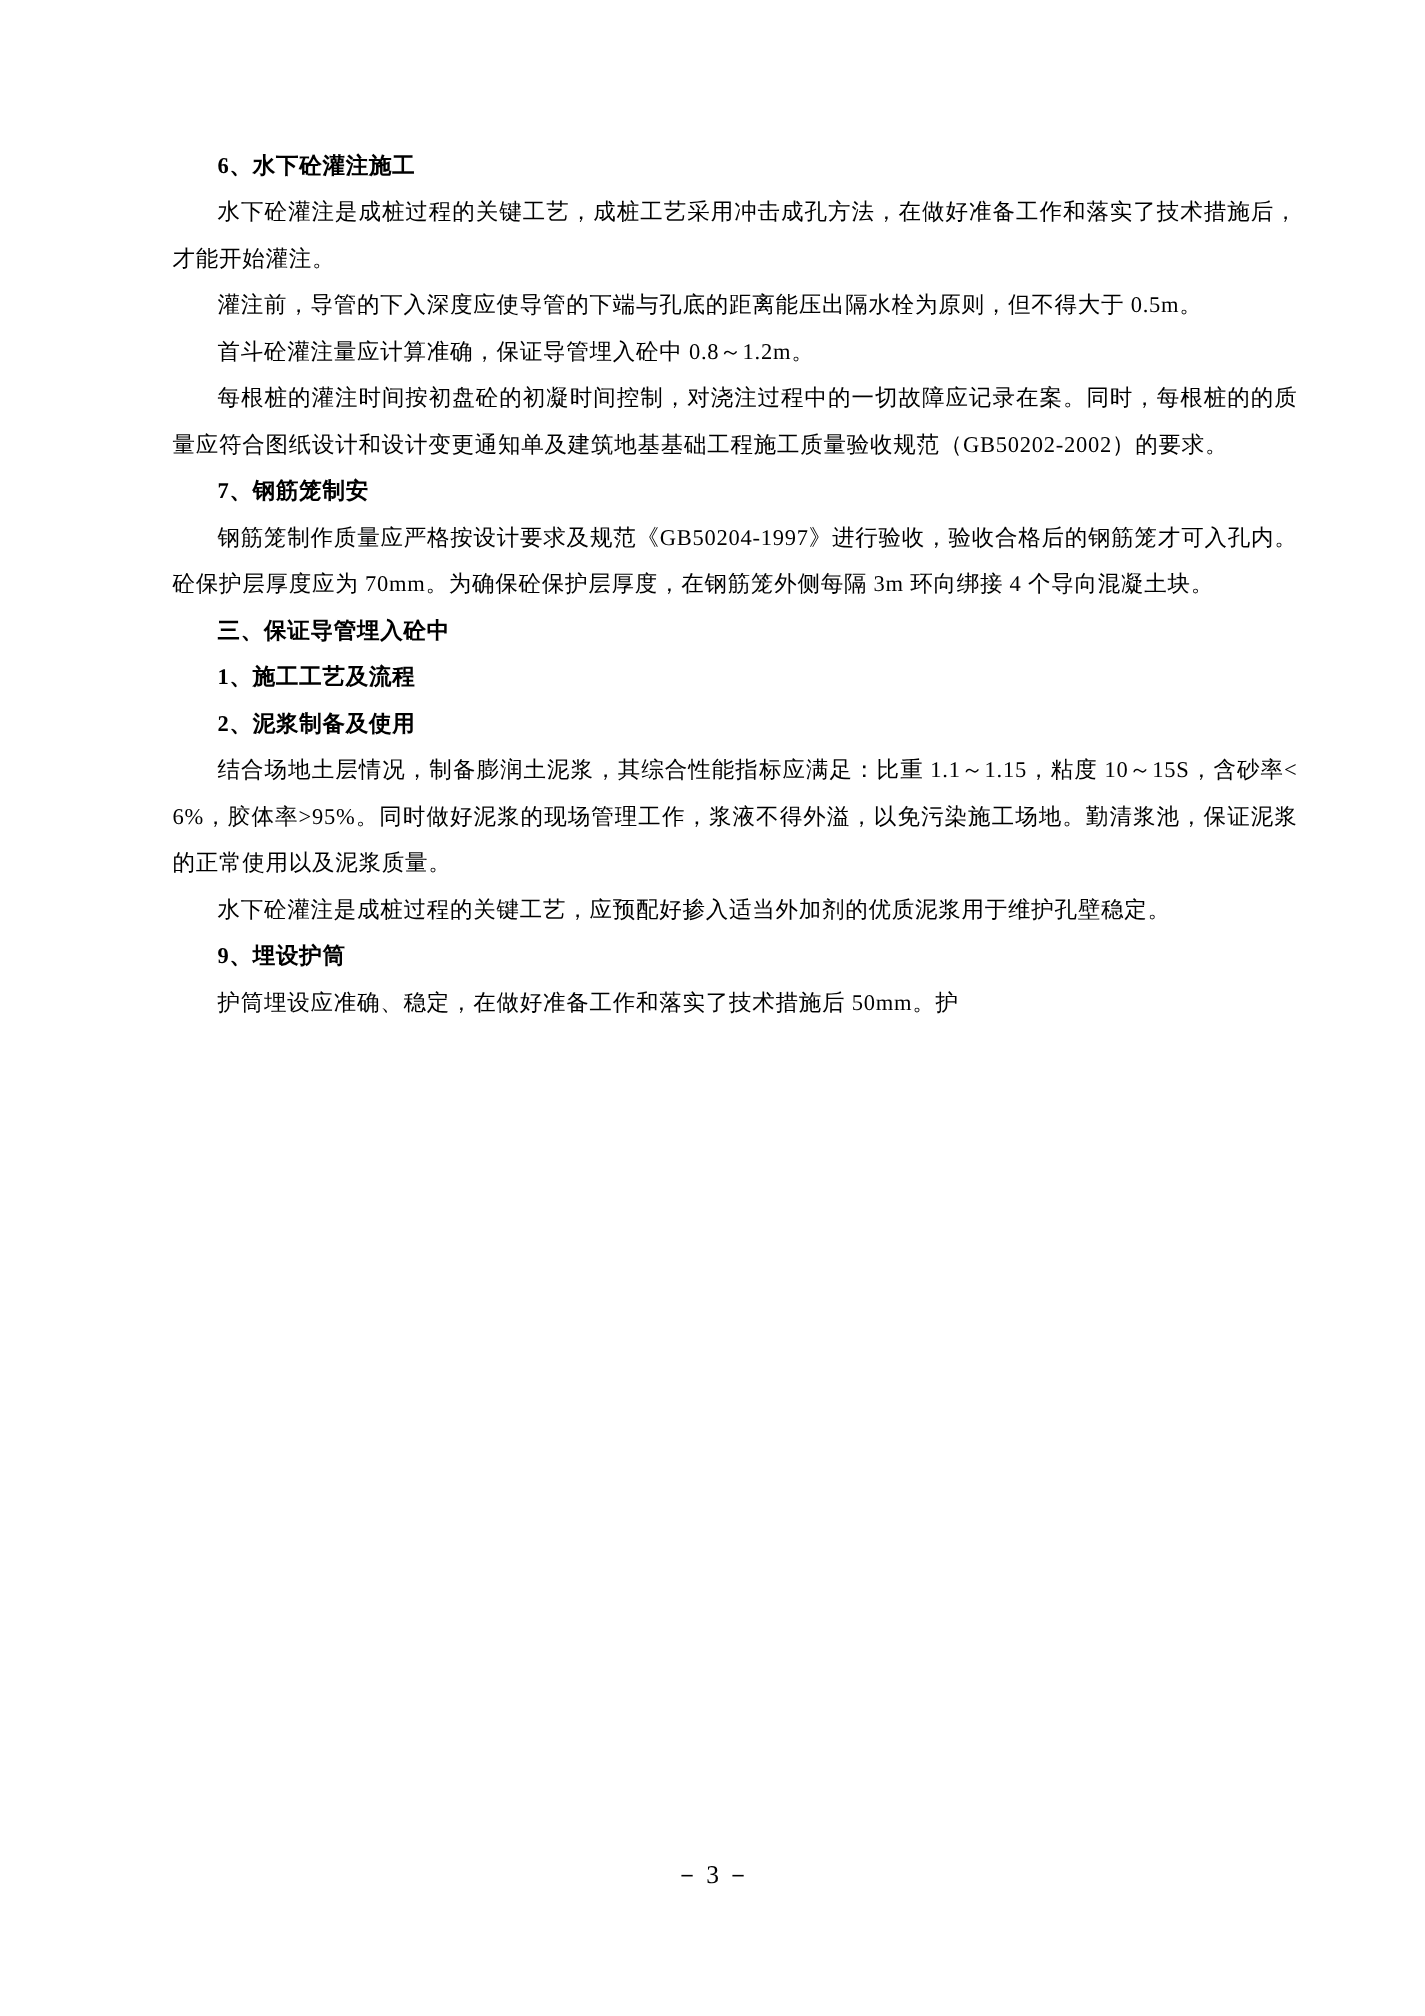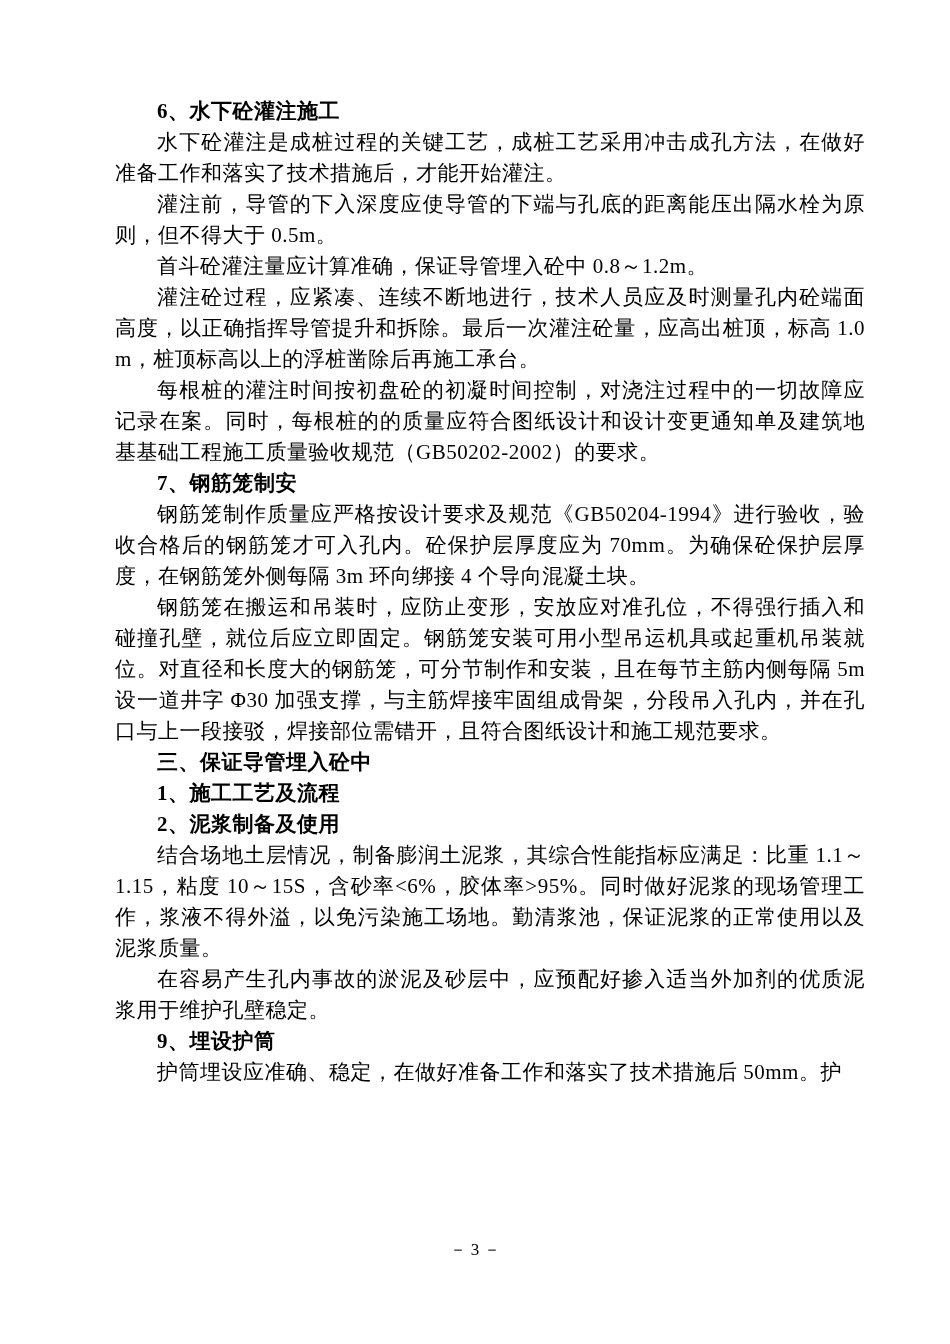--- a/index.html
+++ b/index.html
@@ -15,21 +15,21 @@
   .page {
     position: absolute;
     inset: 0;
     background: #ffffff;
   }
   .doc-content {
     position: absolute;
     top: 96px;
     left: 115px;
     width: 750px;
-    font-size: 21px;
+    font-size: 15px;
     line-height: 31px;
     text-align: justify;
     letter-spacing: 0.5px;
   }
   .doc-content p {
     margin: 0;
     padding: 0;
     text-indent: 2em;
     word-break: break-all;
   }
@@ -49,27 +49,25 @@
 </style>
 </head>
 <body>
 
 <div class="page">
   <div class="doc-content">
       <p class="heading">6、水下砼灌注施工</p>
       <p class="paragraph">水下砼灌注是成桩过程的关键工艺，成桩工艺采用冲击成孔方法，在做好准备工作和落实了技术措施后，才能开始灌注。</p>
       <p class="paragraph">灌注前，导管的下入深度应使导管的下端与孔底的距离能压出隔水栓为原则，但不得大于 0.5m。</p>
       <p class="paragraph">首斗砼灌注量应计算准确，保证导管埋入砼中 0.8～1.2m。</p>
-      <p class="paragraph">灌注砼过程，应紧凑、连续不断地进行，技术人员应及时测量孔内砼端面高度，以正确指挥导管提升和拆除。最后一次灌注砼量，应高出桩顶，标高 1.0m，桩顶标高以上的浮桩凿除后再施工承台。</p>
       <p class="paragraph">每根桩的灌注时间按初盘砼的初凝时间控制，对浇注过程中的一切故障应记录在案。同时，每根桩的的质量应符合图纸设计和设计变更通知单及建筑地基基础工程施工质量验收规范（GB50202-2002）的要求。</p>
       <p class="heading">7、钢筋笼制安</p>
-      <p class="paragraph">钢筋笼制作质量应严格按设计要求及规范《GB50204-1994》进行验收，验收合格后的钢筋笼才可入孔内。砼保护层厚度应为 70mm。为确保砼保护层厚度，在钢筋笼外侧每隔 3m 环向绑接 4 个导向混凝土块。</p>
-      <p class="paragraph">钢筋笼在搬运和吊装时，应防止变形，安放应对准孔位，不得强行插入和碰撞孔壁，就位后应立即固定。钢筋笼安装可用小型吊运机具或起重机吊装就位。对直径和长度大的钢筋笼，可分节制作和安装，且在每节主筋内侧每隔 5m 设一道井字 Φ30 加强支撑，与主筋焊接牢固组成骨架，分段吊入孔内，并在孔口与上一段接驳，焊接部位需错开，且符合图纸设计和施工规范要求。</p>
+      <p class="paragraph">钢筋笼制作质量应严格按设计要求及规范《GB50204-1997》进行验收，验收合格后的钢筋笼才可入孔内。砼保护层厚度应为 70mm。为确保砼保护层厚度，在钢筋笼外侧每隔 3m 环向绑接 4 个导向混凝土块。</p>
       <p class="heading">三、保证导管埋入砼中</p>
       <p class="heading">1、施工工艺及流程</p>
       <p class="heading">2、泥浆制备及使用</p>
       <p class="paragraph">结合场地土层情况，制备膨润土泥浆，其综合性能指标应满足：比重 1.1～1.15，粘度 10～15S，含砂率&lt;6%，胶体率&gt;95%。同时做好泥浆的现场管理工作，浆液不得外溢，以免污染施工场地。勤清浆池，保证泥浆的正常使用以及泥浆质量。</p>
-      <p class="paragraph">在容易产生孔内事故的淤泥及砂层中，应预配好掺入适当外加剂的优质泥浆用于维护孔壁稳定。</p>
+      <p class="paragraph">水下砼灌注是成桩过程的关键工艺，应预配好掺入适当外加剂的优质泥浆用于维护孔壁稳定。</p>
       <p class="heading">9、埋设护筒</p>
       <p class="paragraph">护筒埋设应准确、稳定，在做好准备工作和落实了技术措施后 50mm。护</p>
     </div>
   <div class="page-footer">－ 3 －</div>
 </div>
 
 </body></html>

